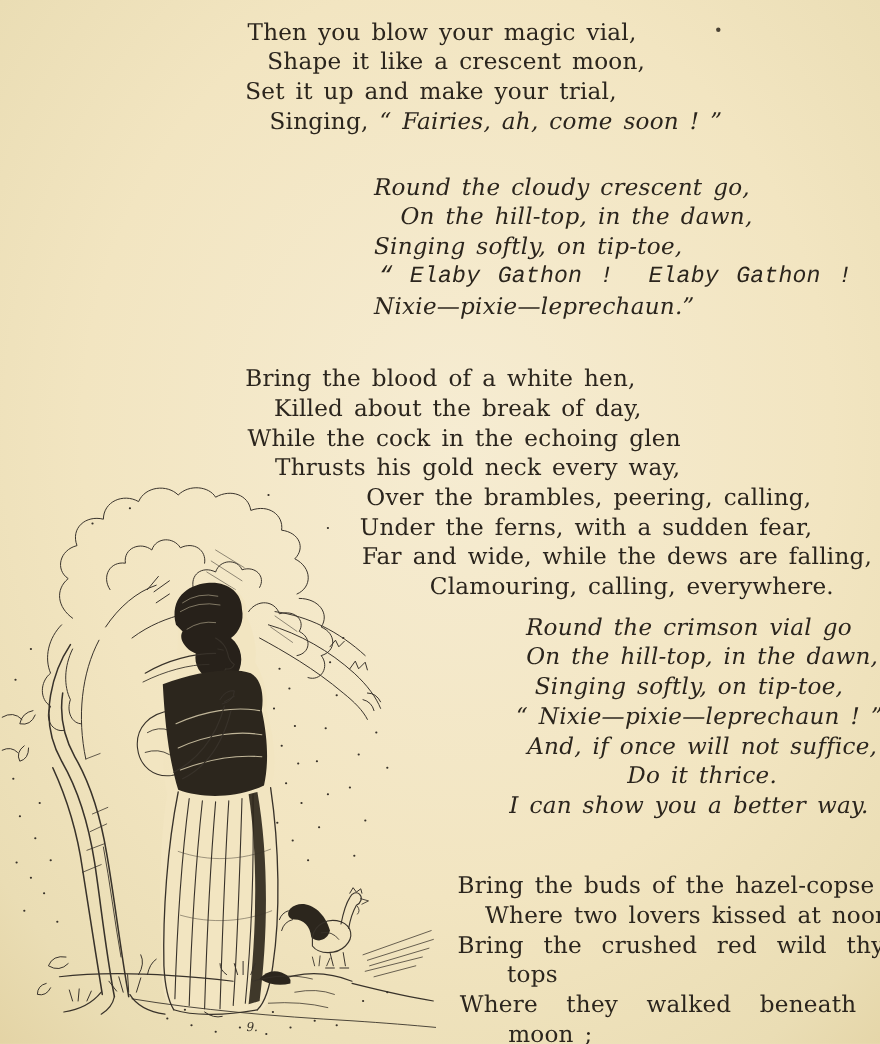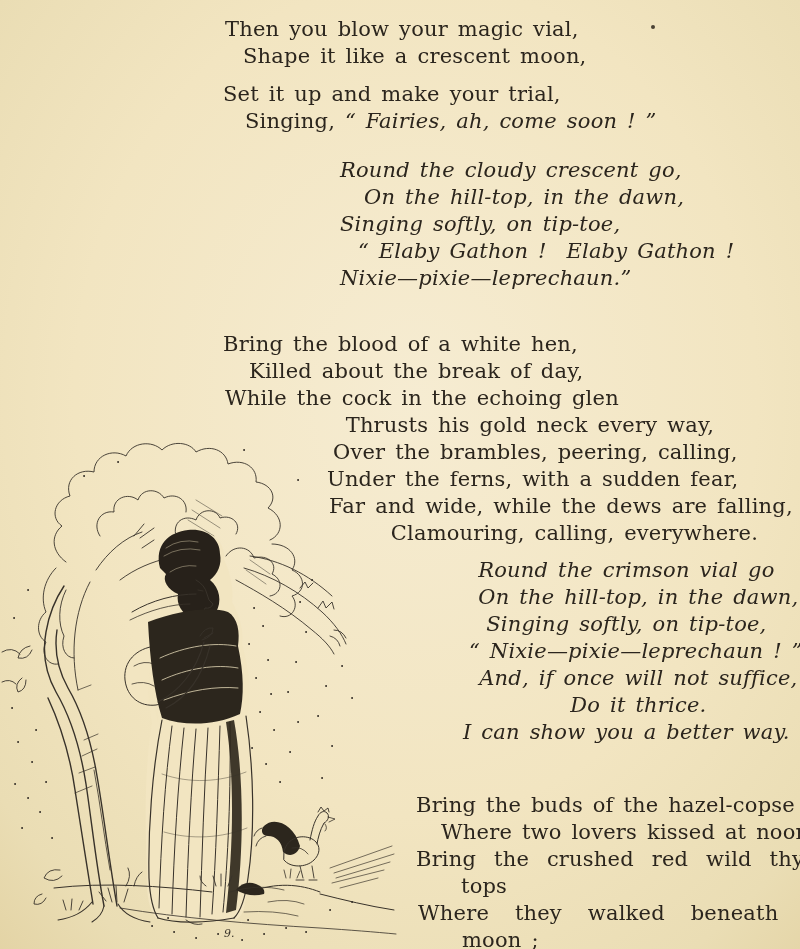--- a/index.html
+++ b/index.html
@@ -124,37 +124,37 @@
 
       <path stroke-width="1.8" d="M254 168h.2 M263 186h.2 M249 204h.2 M268 220h.2 M256 238h.2 M271 254h.2 M260 272h.2 M274 290h.2 M252 308h.2 M266 324h.2 M280 342h.2 M290 312h.2 M298 282h.2 M288 252h.2 M296 222h.2 M306 192h.2 M300 162h.2 M312 140h.2 M326 246h.2 M318 276h.2 M332 306h.2 M322 338h.2 M342 226h.2 M352 258h.2 M18 302h.2 M32 322h.2 M15 344h.2 M28 358h.2 M40 372h.2 M22 388h.2 M46 342h.2 M12 268h.2 M36 290h.2 M52 398h.2 M152 486h.2 M174 492h.2 M196 498h.2 M218 494h.2 M242 500h.2 M264 494h.2 M286 488h.2 M306 492h.2 M168 478h.2 M248 480h.2 M330 470h.2 M352 462h.2"></path>
 
       <text x="224" y="497" font-size="11" font-style="italic" fill="#3a342a" stroke="none" font-family="DejaVu Serif, Liberation Serif, serif">9.</text>
     </g>
   </svg>
 
   <div class="stanza" style="left:225px;top:16px;">
     <div class="line"><span>Then you blow your magic vial,</span></div>
     <div class="line" style="margin-left:18px;"><span>Shape it like a crescent moon,</span></div>
-    <div class="line" style="margin-left:-2px;margin-top:11px;"><span>Set it up and make your trial,</span></div>
+    <div class="line" style="margin-left:-2px;"><span>Set it up and make your trial,</span></div>
     <div class="line" style="margin-left:20px;"><span>Singing, </span><span class="it">“ Fairies, ah, come soon ! ”</span></div>
   </div>
 
   <div class="stanza it" style="left:340px;top:157px;">
     <div class="line"><span>Round the cloudy crescent go,</span></div>
     <div class="line" style="margin-left:24px;"><span>On the hill-top, in the dawn,</span></div>
     <div class="line"><span>Singing softly, on tip-toe,</span></div>
-    <div class="line" style="margin-left:18px;"><span>“ Elaby Gathon !  Elaby Gathon !</span></div>
+    <div class="line" style="margin-left:4px;font-family:Liberation Mono, monospace;"><span>“ Elaby Gathon !  Elaby Gathon !</span></div>
     <div class="line"><span>Nixie—pixie—leprechaun.”</span></div>
   </div>
 
   <div class="stanza" style="left:223px;top:331px;">
     <div class="line"><span>Bring the blood of a white hen,</span></div>
     <div class="line" style="margin-left:26px;"><span>Killed about the break of day,</span></div>
     <div class="line" style="margin-left:2px;"><span>While the cock in the echoing glen</span></div>
-    <div class="line" style="margin-left:44px;text-align:center;"><span>Thrusts his gold neck every way,</span></div>
+    <div class="line" style="margin-left:27px;"><span>Thrusts his gold neck every way,</span></div>
     <div class="line" style="margin-left:110px;"><span>Over the brambles, peering, calling,</span></div>
     <div class="line" style="margin-left:104px;"><span>Under the ferns, with a sudden fear,</span></div>
     <div class="line" style="margin-left:106px;"><span>Far and wide, while the dews are falling,</span></div>
     <div class="line" style="margin-left:133px;text-align:center;"><span>Clamouring, calling, everywhere.</span></div>
   </div>
 
   <div class="stanza it" style="left:450px;top:557px;text-align:center;">
     <div class="line"><span>Round the crimson vial go</span></div>
     <div class="line" style="margin-left:24px;"><span>On the hill-top, in the dawn,</span></div>
     <div class="line"><span>Singing softly, on tip-toe,</span></div>

